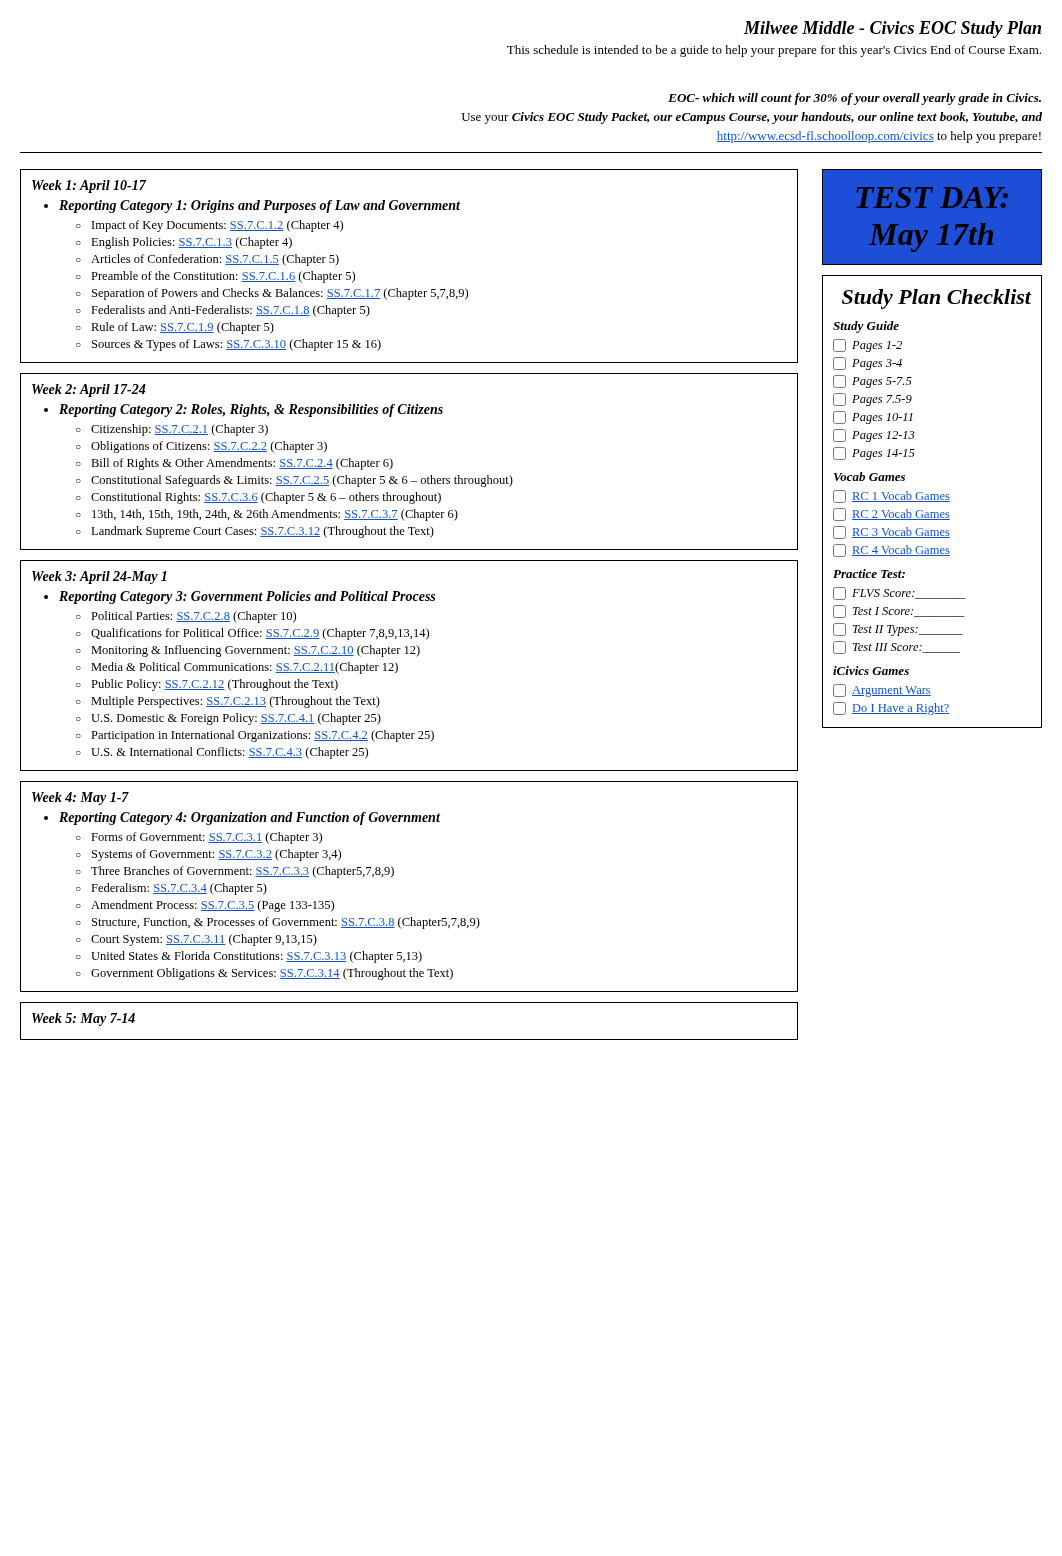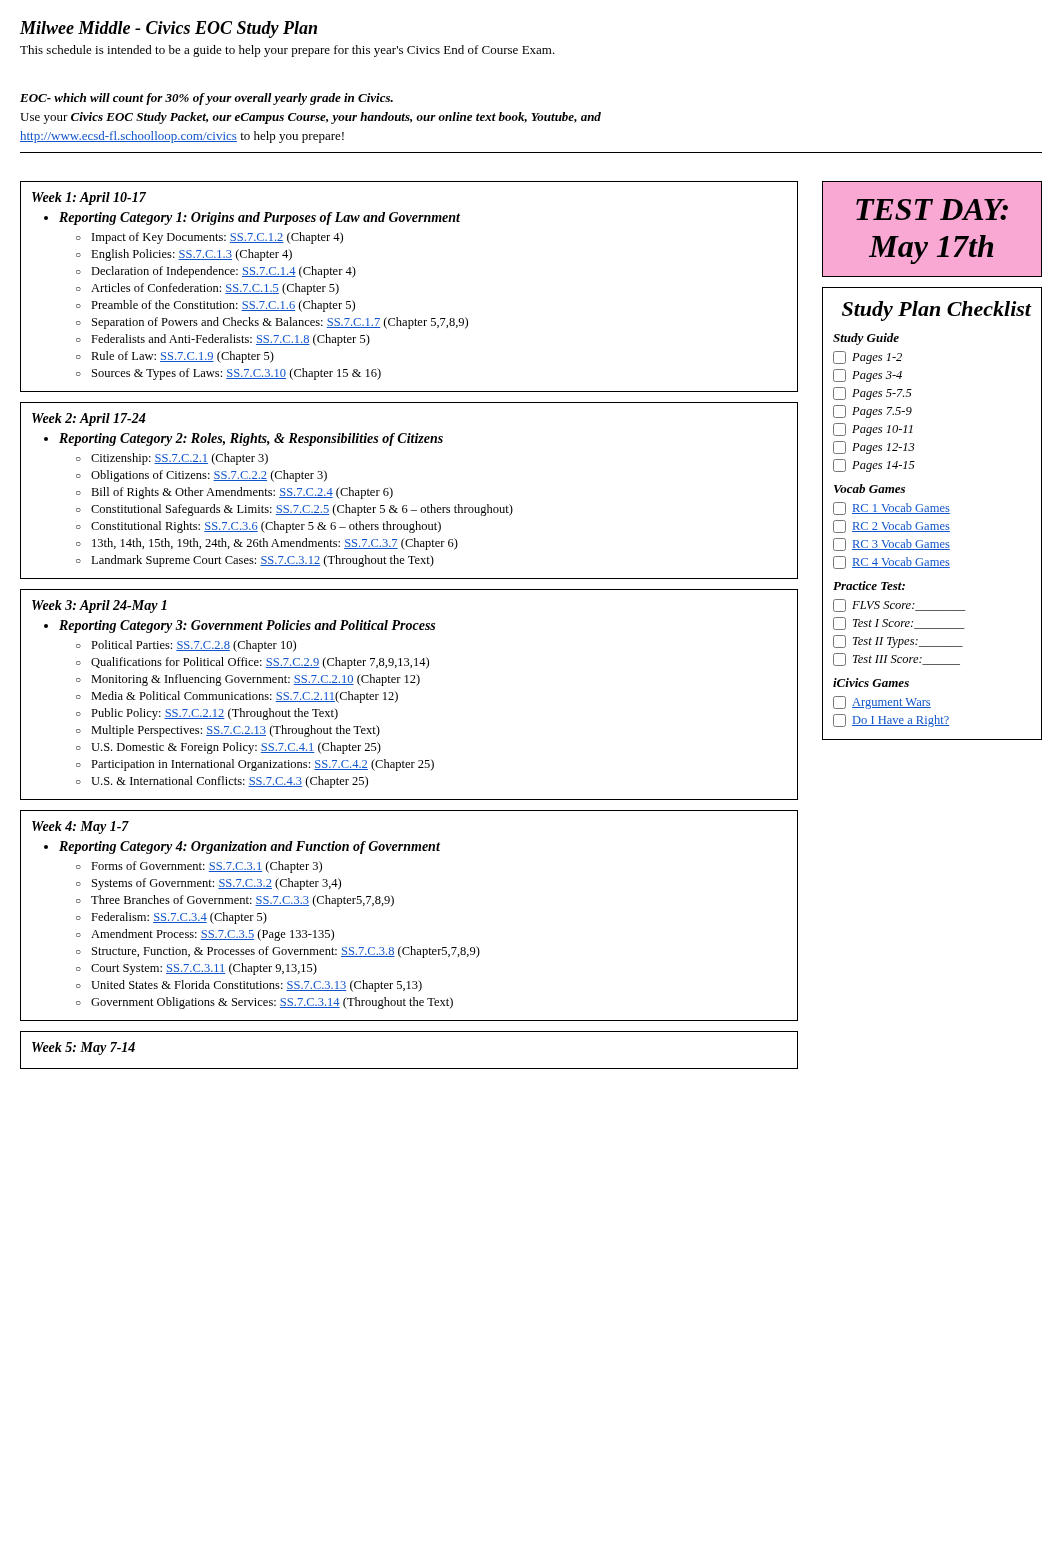--- a/index.html
+++ b/index.html
@@ -6,21 +6,21 @@
     body {
       font-family: Georgia, 'Times New Roman', serif;
       font-size: 13px;
       background: #fff;
       color: #000;
       width: 1062px;
       min-height: 1556px;
       padding: 18px 20px;
     }
     .page-header {
-      text-align: left;
+      text-align: right;
       margin-bottom: 10px;
       border-bottom: 1px solid #000;
       padding-bottom: 8px;
     }
     .page-header h1 {
       font-size: 18px;
       font-style: italic;
       font-weight: bold;
     }
     .page-header p {
@@ -32,21 +32,21 @@
       font-style: italic;
       margin-top: 32px;
     }
     .page-header a {
       color: #1155CC;
       text-decoration: underline;
     }
     .main-layout {
       display: flex;
       gap: 24px;
-      margin-top: 28px;
+      margin-top: 16px;
     }
     .left-col {
       flex: 1;
       min-width: 0;
     }
     .right-col {
       width: 220px;
       flex-shrink: 0;
     }
     .week-section {
@@ -91,21 +91,21 @@
     a.standard {
       color: #1155CC;
       text-decoration: underline;
     }
     
     .test-day-box {
       text-align: center;
       border: 1px solid #000;
       padding: 10px 8px;
       margin-bottom: 10px;
-      background: #f9a8d4;
+      background: #1d4ed8;
     }
     .test-day-box .test-day-label {
       font-size: 32px;
       font-weight: bold;
       font-style: italic;
       line-height: 1.1;
     }
     .test-day-box .test-day-date {
       font-size: 32px;
       font-weight: bold;
@@ -182,21 +182,20 @@
           <div class="week-section">
             <div class="week-title">Week 1: April 10-17</div>
             <ul class="bullet-dot">
               <li>
                 <div class="category-title" style="margin-left: 0px;"><em><strong>Reporting Category 1: Origins and Purposes of Law and Government</strong></em></div>
               </li>
             </ul>
             <ul class="sub-list">
               <li><span>Impact of Key Documents: </span><a class="standard" href="#">SS.7.C.1.2</a><span> (Chapter 4)</span></li>
               <li><span>English Policies: </span><a class="standard" href="#">SS.7.C.1.3</a><span> (Chapter 4)</span></li>
-              <li><span>Declaration of Independence: </span><a class="standard" href="#">SS.7.C.1.4</a><span> (Chapter 4)</span></li>
               <li><span>Articles of Confederation: </span><a class="standard" href="#">SS.7.C.1.5</a><span> (Chapter 5)</span></li>
               <li><span>Preamble of the Constitution: </span><a class="standard" href="#">SS.7.C.1.6</a><span> (Chapter 5)</span></li>
               <li><span>Separation of Powers and Checks &amp; Balances: </span><a class="standard" href="#">SS.7.C.1.7</a><span> (Chapter 5,7,8,9)</span></li>
               <li><span>Federalists and Anti-Federalists: </span><a class="standard" href="#">SS.7.C.1.8</a><span> (Chapter 5)</span></li>
               <li><span>Rule of Law: </span><a class="standard" href="#">SS.7.C.1.9</a><span> (Chapter 5)</span></li>
               <li><span>Sources &amp; Types of Laws: </span><a class="standard" href="#">SS.7.C.3.10</a><span> (Chapter 15 &amp; 16)</span></li>
             </ul>
           </div>
           <div class="week-section">
             <div class="week-title">Week 2: April 17-24</div>

